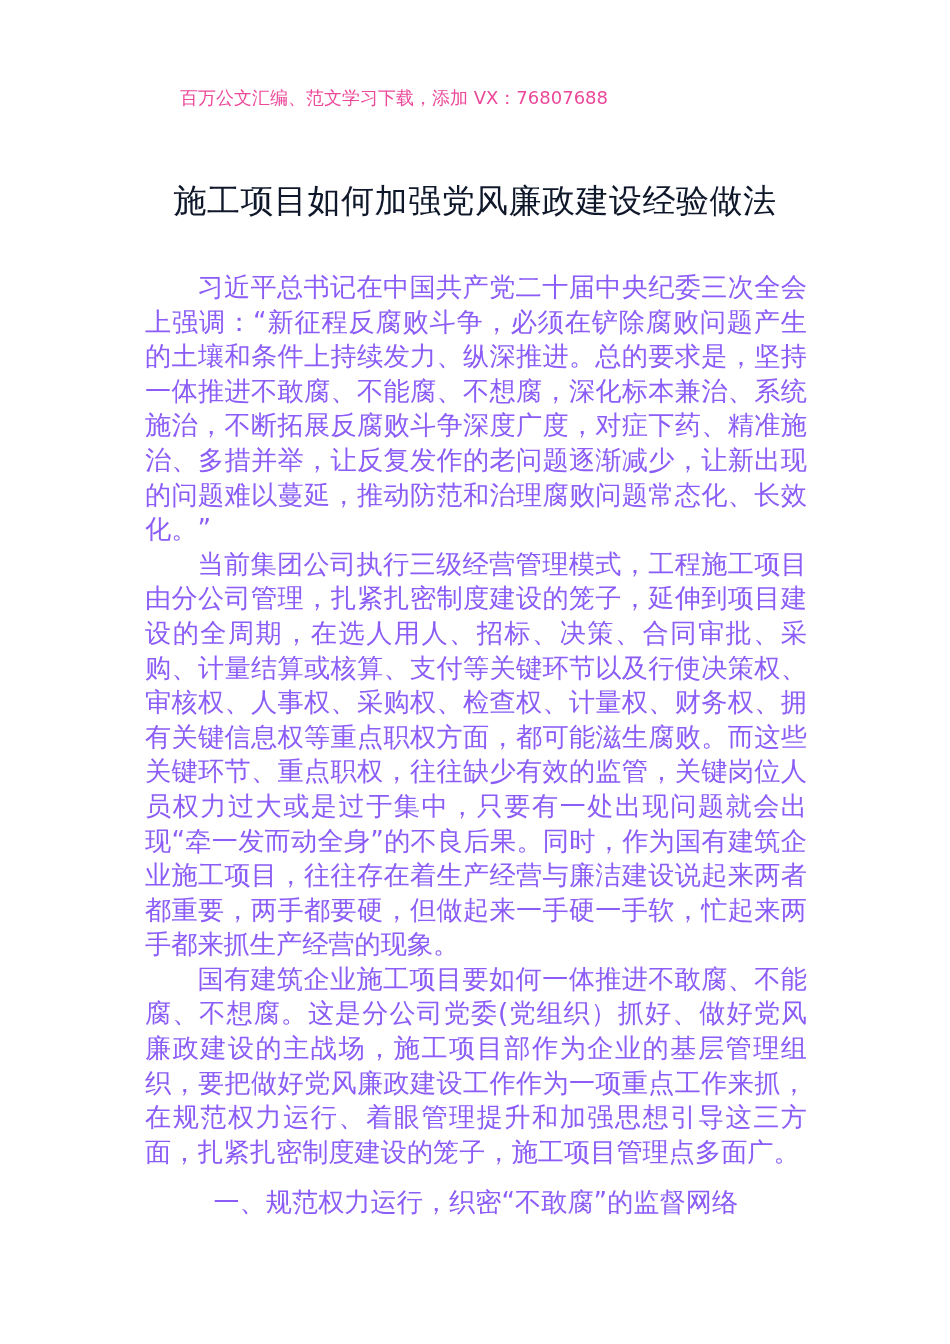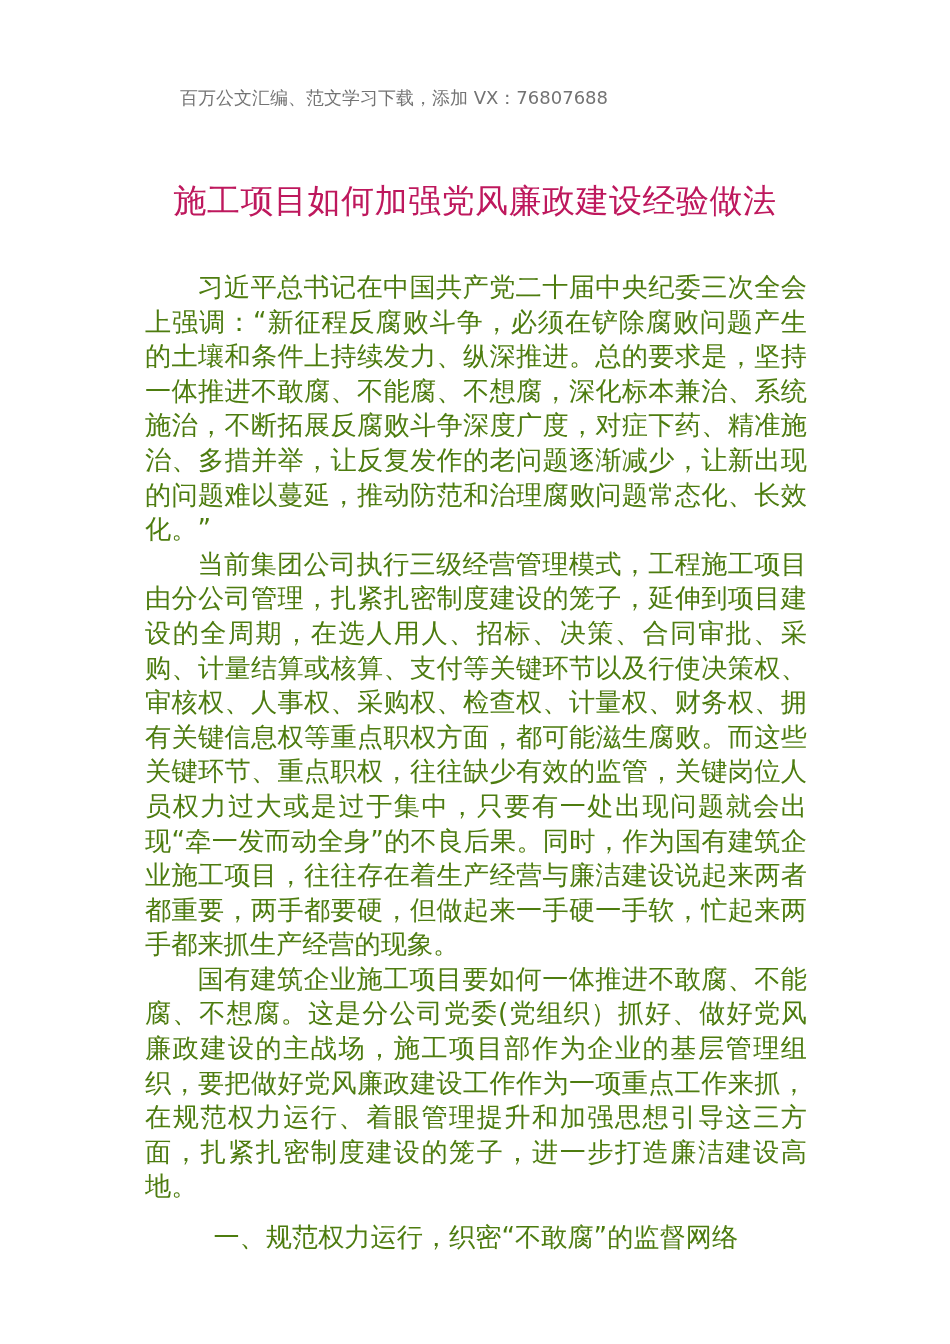--- a/index.html
+++ b/index.html
@@ -24,42 +24,42 @@
       background: #ffffff;
     }
     .header-banner {
       position: absolute;
       top: 86px;
       left: 0;
       width: 788px;
       text-align: center;
       font-size: 18px;
       line-height: 24px;
-      color: #737373;
+      color: #ec4899;
       letter-spacing: 0px;
     }
     .doc-title {
       position: absolute;
       top: 178px;
       left: 0;
       width: 950px;
       text-align: center;
       font-size: 33px;
       line-height: 46px;
-      color: #be185d;
+      color: #0f172a;
       letter-spacing: 0.5px;
     }
     .body {
       position: absolute;
       top: 270px;
       left: 145px;
       width: 662px;
       font-size: 26.2px;
       line-height: 34.6px;
-      color: #4d7c0f;
+      color: #8b5cf6;
       text-align: justify;
       text-justify: inter-character;
     }
     .para {
       margin: 0;
       padding: 0;
       text-indent: 2em;
     }
     .section-heading {
       margin: 16px;
@@ -71,16 +71,16 @@
 <body>
 
 <div class="page">
   <div class="header-banner">百万公文汇编、范文学习下载，添加 VX：76807688</div>
 
   <div class="doc-title">施工项目如何加强党风廉政建设经验做法</div>
 
   <div class="body">
     <p class="para">习近平总书记在中国共产党二十届中央纪委三次全会上强调：“新征程反腐败斗争，必须在铲除腐败问题产生的土壤和条件上持续发力、纵深推进。总的要求是，坚持一体推进不敢腐、不能腐、不想腐，深化标本兼治、系统施治，不断拓展反腐败斗争深度广度，对症下药、精准施治、多措并举，让反复发作的老问题逐渐减少，让新出现的问题难以蔓延，推动防范和治理腐败问题常态化、长效化。”</p>
     <p class="para">当前集团公司执行三级经营管理模式，工程施工项目由分公司管理，扎紧扎密制度建设的笼子，延伸到项目建设的全周期，在选人用人、招标、决策、合同审批、采购、计量结算或核算、支付等关键环节以及行使决策权、审核权、人事权、采购权、检查权、计量权、财务权、拥有关键信息权等重点职权方面，都可能滋生腐败。而这些关键环节、重点职权，往往缺少有效的监管，关键岗位人员权力过大或是过于集中，只要有一处出现问题就会出现“牵一发而动全身”的不良后果。同时，作为国有建筑企业施工项目，往往存在着生产经营与廉洁建设说起来两者都重要，两手都要硬，但做起来一手硬一手软，忙起来两手都来抓生产经营的现象。</p>
-    <p class="para">国有建筑企业施工项目要如何一体推进不敢腐、不能腐、不想腐。这是分公司党委(党组织）抓好、做好党风廉政建设的主战场，施工项目部作为企业的基层管理组织，要把做好党风廉政建设工作作为一项重点工作来抓，在规范权力运行、着眼管理提升和加强思想引导这三方面，扎紧扎密制度建设的笼子，进一步打造廉洁建设高地。</p>
+    <p class="para">国有建筑企业施工项目要如何一体推进不敢腐、不能腐、不想腐。这是分公司党委(党组织）抓好、做好党风廉政建设的主战场，施工项目部作为企业的基层管理组织，要把做好党风廉政建设工作作为一项重点工作来抓，在规范权力运行、着眼管理提升和加强思想引导这三方面，扎紧扎密制度建设的笼子，施工项目管理点多面广。</p>
     <p class="section-heading">一、规范权力运行，织密“不敢腐”的监督网络</p>
   </div>
 </div>
 
 </body></html>

